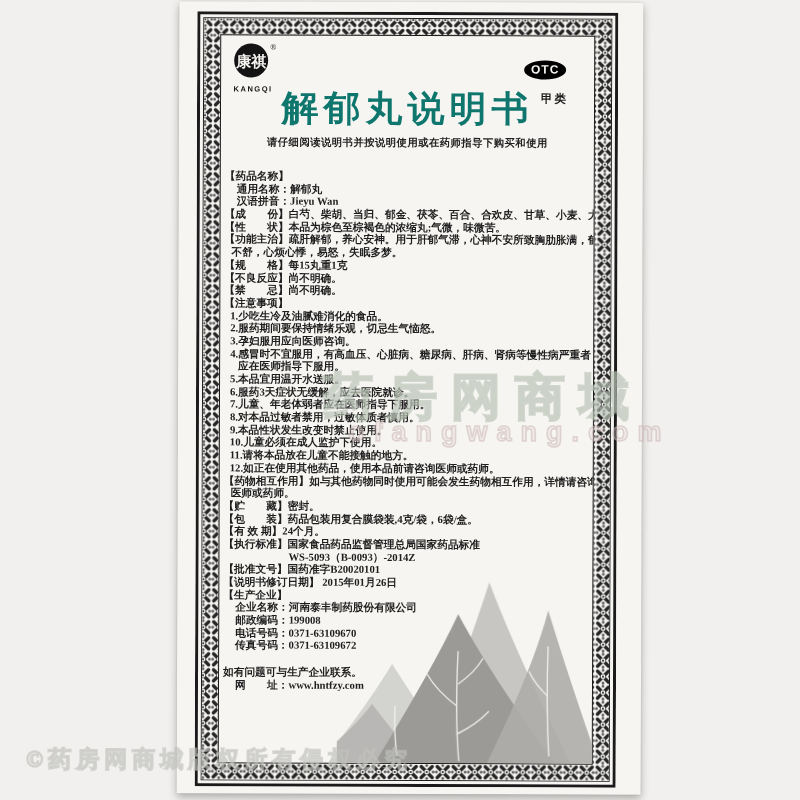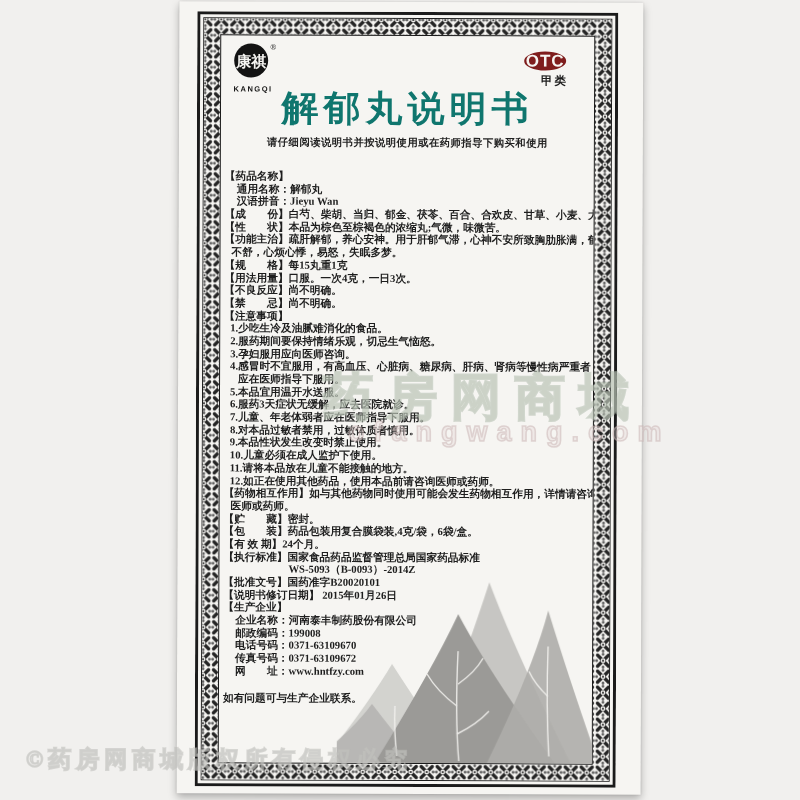--- a/index.html
+++ b/index.html
@@ -15,23 +15,23 @@
   
   .frame{position:absolute;left:18px;top:10px;}
 
   
   .content{position:absolute;left:42px;top:34px;width:373px;height:727px;overflow:hidden;color:#1d1d1d;}
 
   .logo-wrap{position:absolute;left:2px;top:6px;width:60px;text-align:center;}
   .logo-latin{font-family:"Liberation Sans","DejaVu Sans",sans-serif;font-size:7.5px;font-weight:800;
               letter-spacing:1.5px;color:#161616;margin-top:-3px;}
   .otc-wrap{position:absolute;right:26px;top:12px;width:46px;text-align:center;}
-  .otc-oval{width:42px;height:19px;margin:3px auto;background:#7f1d1d;border-radius:50%;
+  .otc-oval{width:42px;height:19px;margin:12px auto;background:#000000;border-radius:50%;
             color:#f6f5f2;font-family:"Liberation Sans","DejaVu Sans",sans-serif;
-            font-size:17px;font-weight:800;letter-spacing:1px;line-height:19px;}
+            font-size:12px;font-weight:800;letter-spacing:1px;line-height:19px;}
   .otc-class{font-size:11.5px;font-weight:700;letter-spacing:2px;margin-top:3px;color:#1b1b1b;text-align:right;}
 
   .title{position:absolute;left:0;top:48px;width:100%;margin:0;text-align:center;
          font-size:37px;font-weight:900;letter-spacing:5px;color:#0f766e;transform:scaleY(.96);}
   .subtitle{position:absolute;left:0;top:100px;width:100%;text-align:center;
             font-size:10.3px;font-weight:700;letter-spacing:.5px;color:#222;}
 
   .body-text{position:absolute;left:4px;top:134px;width:367px;font-size:10.7px;
              line-height:12.7px;font-weight:600;color:#1e1e1e;white-space:nowrap;}
   .bl{height:12.7px;}
@@ -121,21 +121,20 @@
 
       <div class="body-text">
         <div class="bl">【药品名称】</div>
         <div class="bl ind">通用名称：解郁丸</div>
         <div class="bl ind">汉语拼音：Jieyu Wan</div>
         <div class="bl">【成　　份】白芍、柴胡、当归、郁金、茯苓、百合、合欢皮、甘草、小麦、大枣。</div>
         <div class="bl">【性　　状】本品为棕色至棕褐色的浓缩丸;气微，味微苦。</div>
         <div class="bl">【功能主治】疏肝解郁，养心安神。用于肝郁气滞，心神不安所致胸肋胀满，郁闷</div>
         <div class="bl cont">不舒，心烦心悸，易怒，失眠多梦。</div>
         <div class="bl">【规　　格】每15丸重1克</div>
-        <div class="bl">【用法用量】口服。一次4克，一日3次。</div>
         <div class="bl">【不良反应】尚不明确。</div>
         <div class="bl">【禁　　忌】尚不明确。</div>
         <div class="bl">【注意事项】</div>
         <div class="bl note">1.少吃生冷及油腻难消化的食品。</div>
         <div class="bl note">2.服药期间要保持情绪乐观，切忌生气恼怒。</div>
         <div class="bl note">3.孕妇服用应向医师咨询。</div>
         <div class="bl note">4.感冒时不宜服用，有高血压、心脏病、糖尿病、肝病、肾病等慢性病严重者</div>
         <div class="bl notecont">应在医师指导下服用。</div>
         <div class="bl note">5.本品宜用温开水送服。</div>
         <div class="bl note">6.服药3天症状无缓解，应去医院就诊。</div>
@@ -152,22 +151,22 @@
         <div class="bl">【有 效 期】24个月。</div>
         <div class="bl">【执行标准】国家食品药品监督管理总局国家药品标准</div>
         <div class="bl std">WS-5093（B-0093）-2014Z</div>
         <div class="bl">【批准文号】国药准字B20020101</div>
         <div class="bl">【说明书修订日期】 2015年01月26日</div>
         <div class="bl">【生产企业】</div>
         <div class="bl ind">企业名称：河南泰丰制药股份有限公司</div>
         <div class="bl ind">邮政编码：199008</div>
         <div class="bl ind">电话号码：0371-63109670</div>
         <div class="bl ind">传真号码：0371-63109672</div>
+        <div class="bl contact">如有问题可与生产企业联系。</div>
         <div class="bl ind">网　　址：www.hntfzy.com</div>
-        <div class="bl contact">如有问题可与生产企业联系。</div>
       </div>
     </div>
   </div>
 
   <div class="wm wm-center">药房网商城</div>
   <div class="wm wm-domain">ofangwang.com</div>
   <div class="wm wm-bottom">©药房网商城版权所有侵权必究</div>
 </div>
 
 </body></html>

